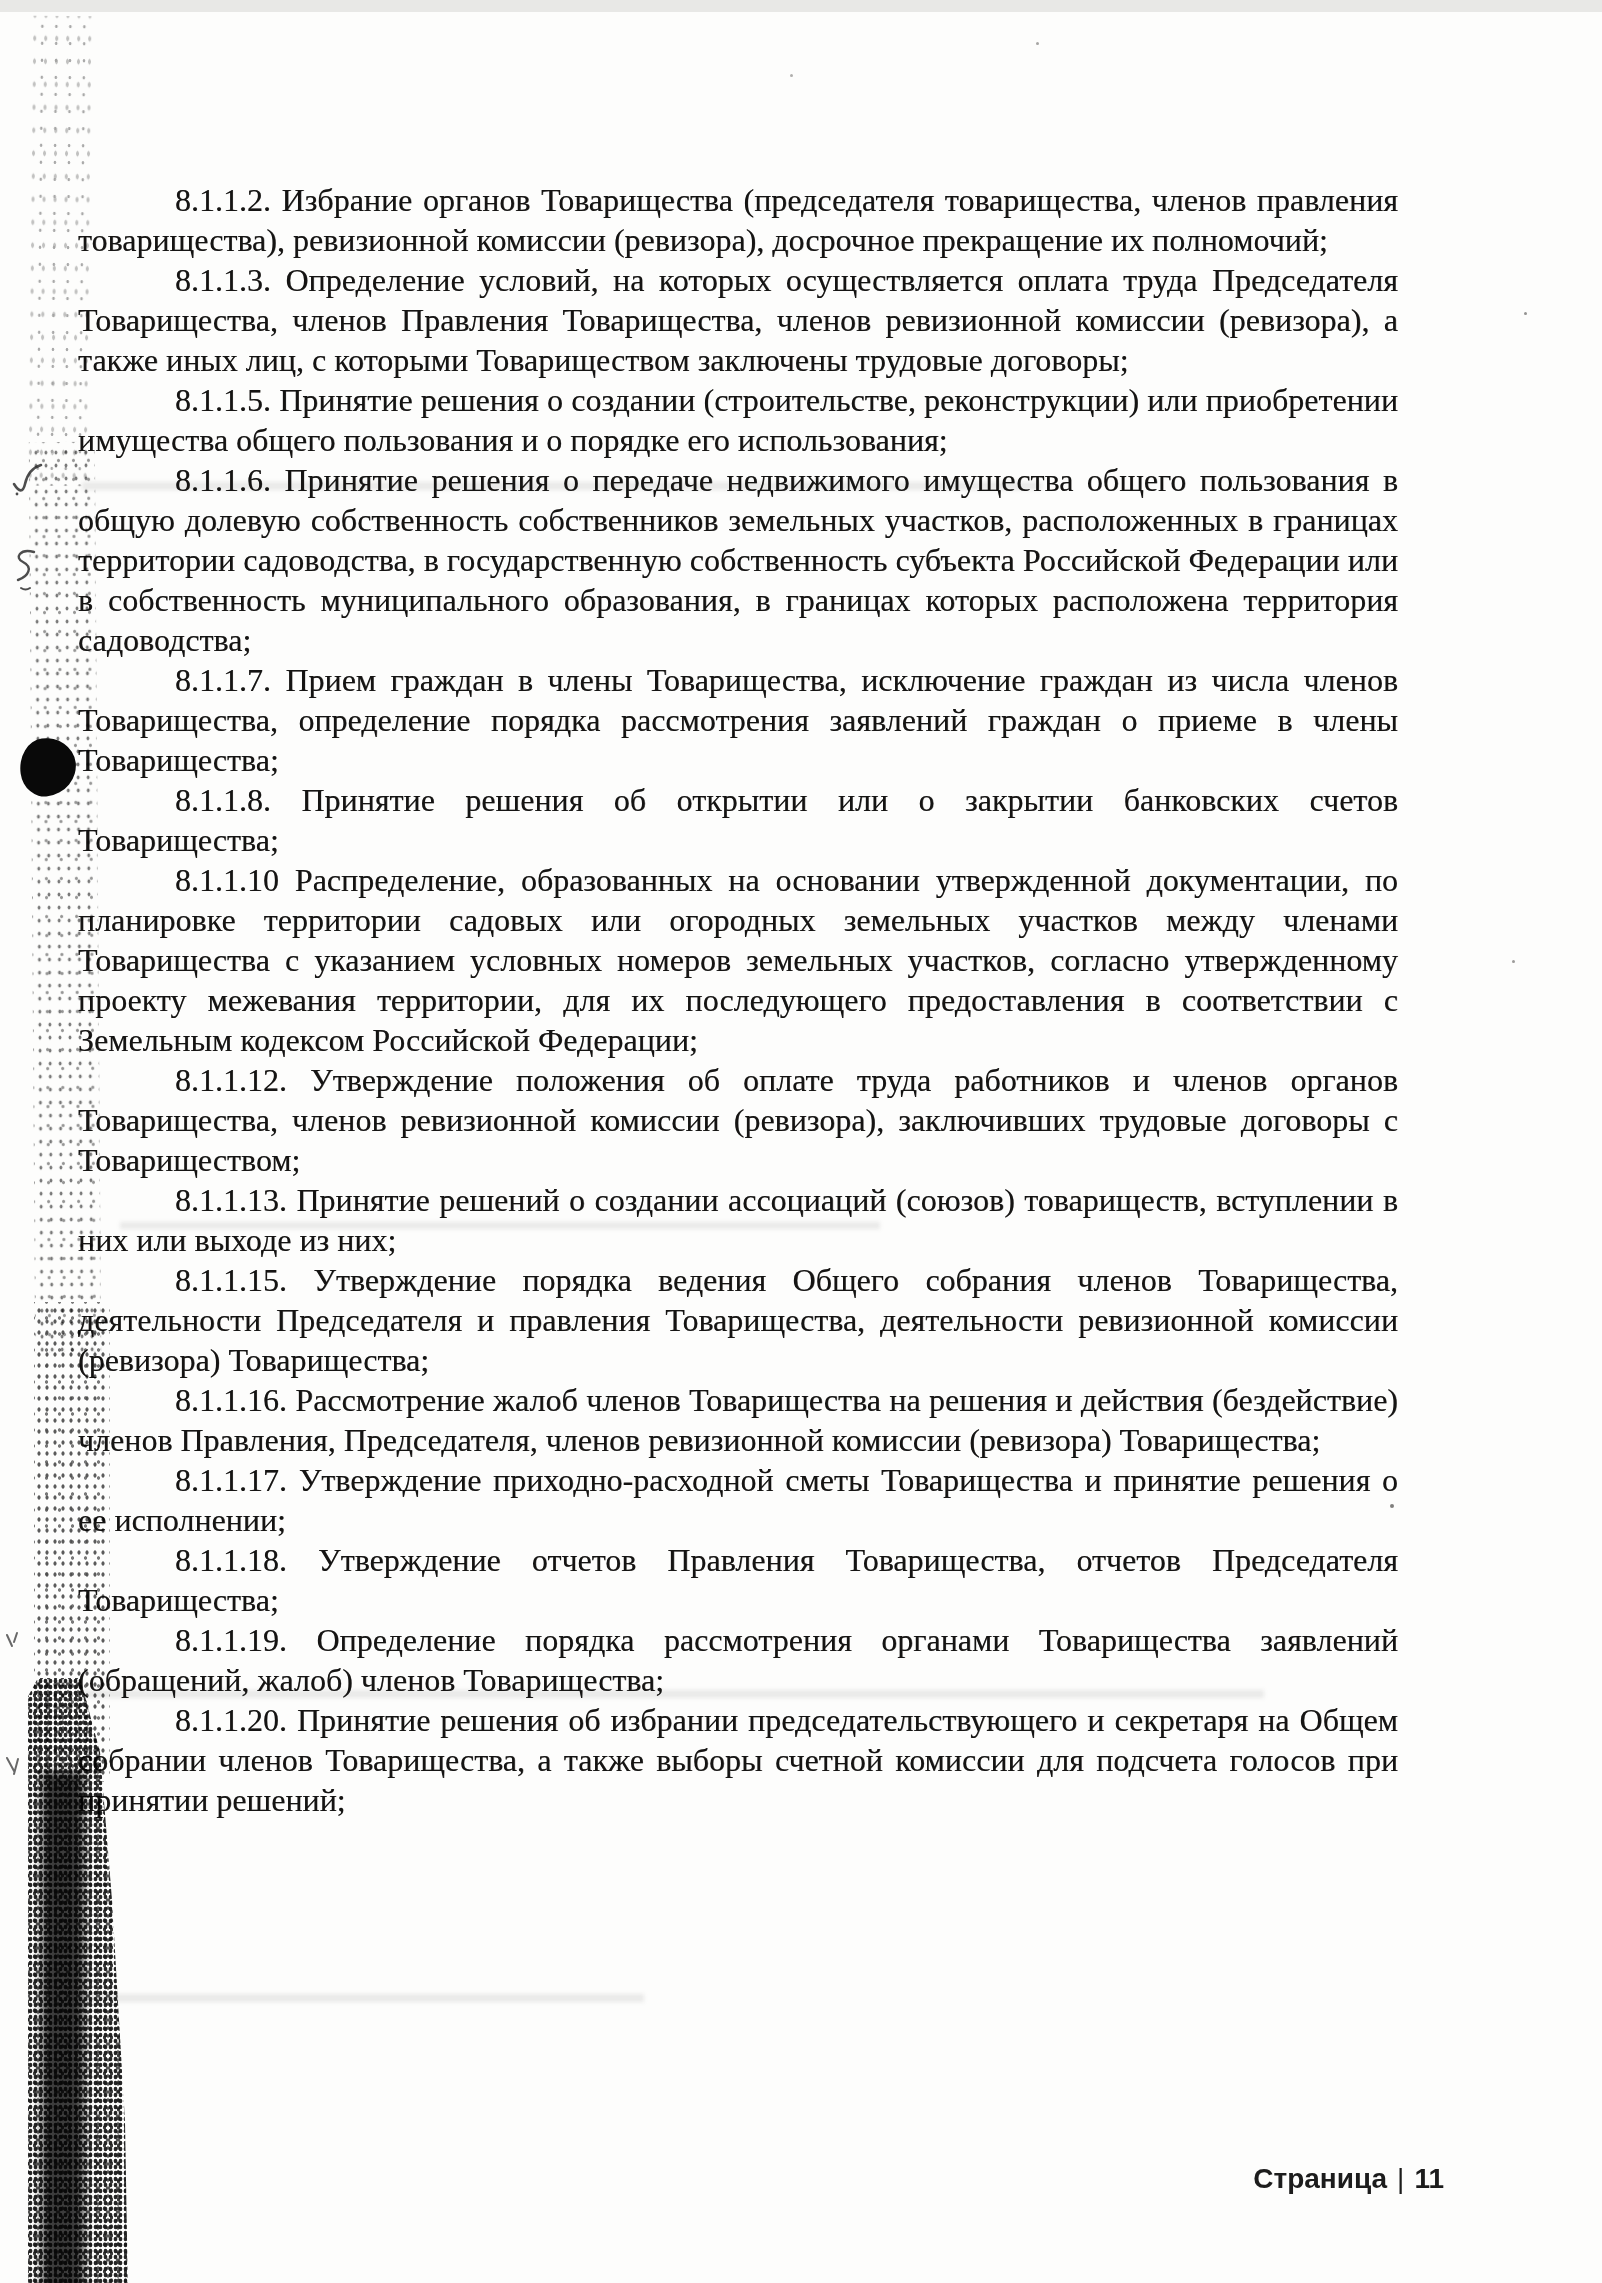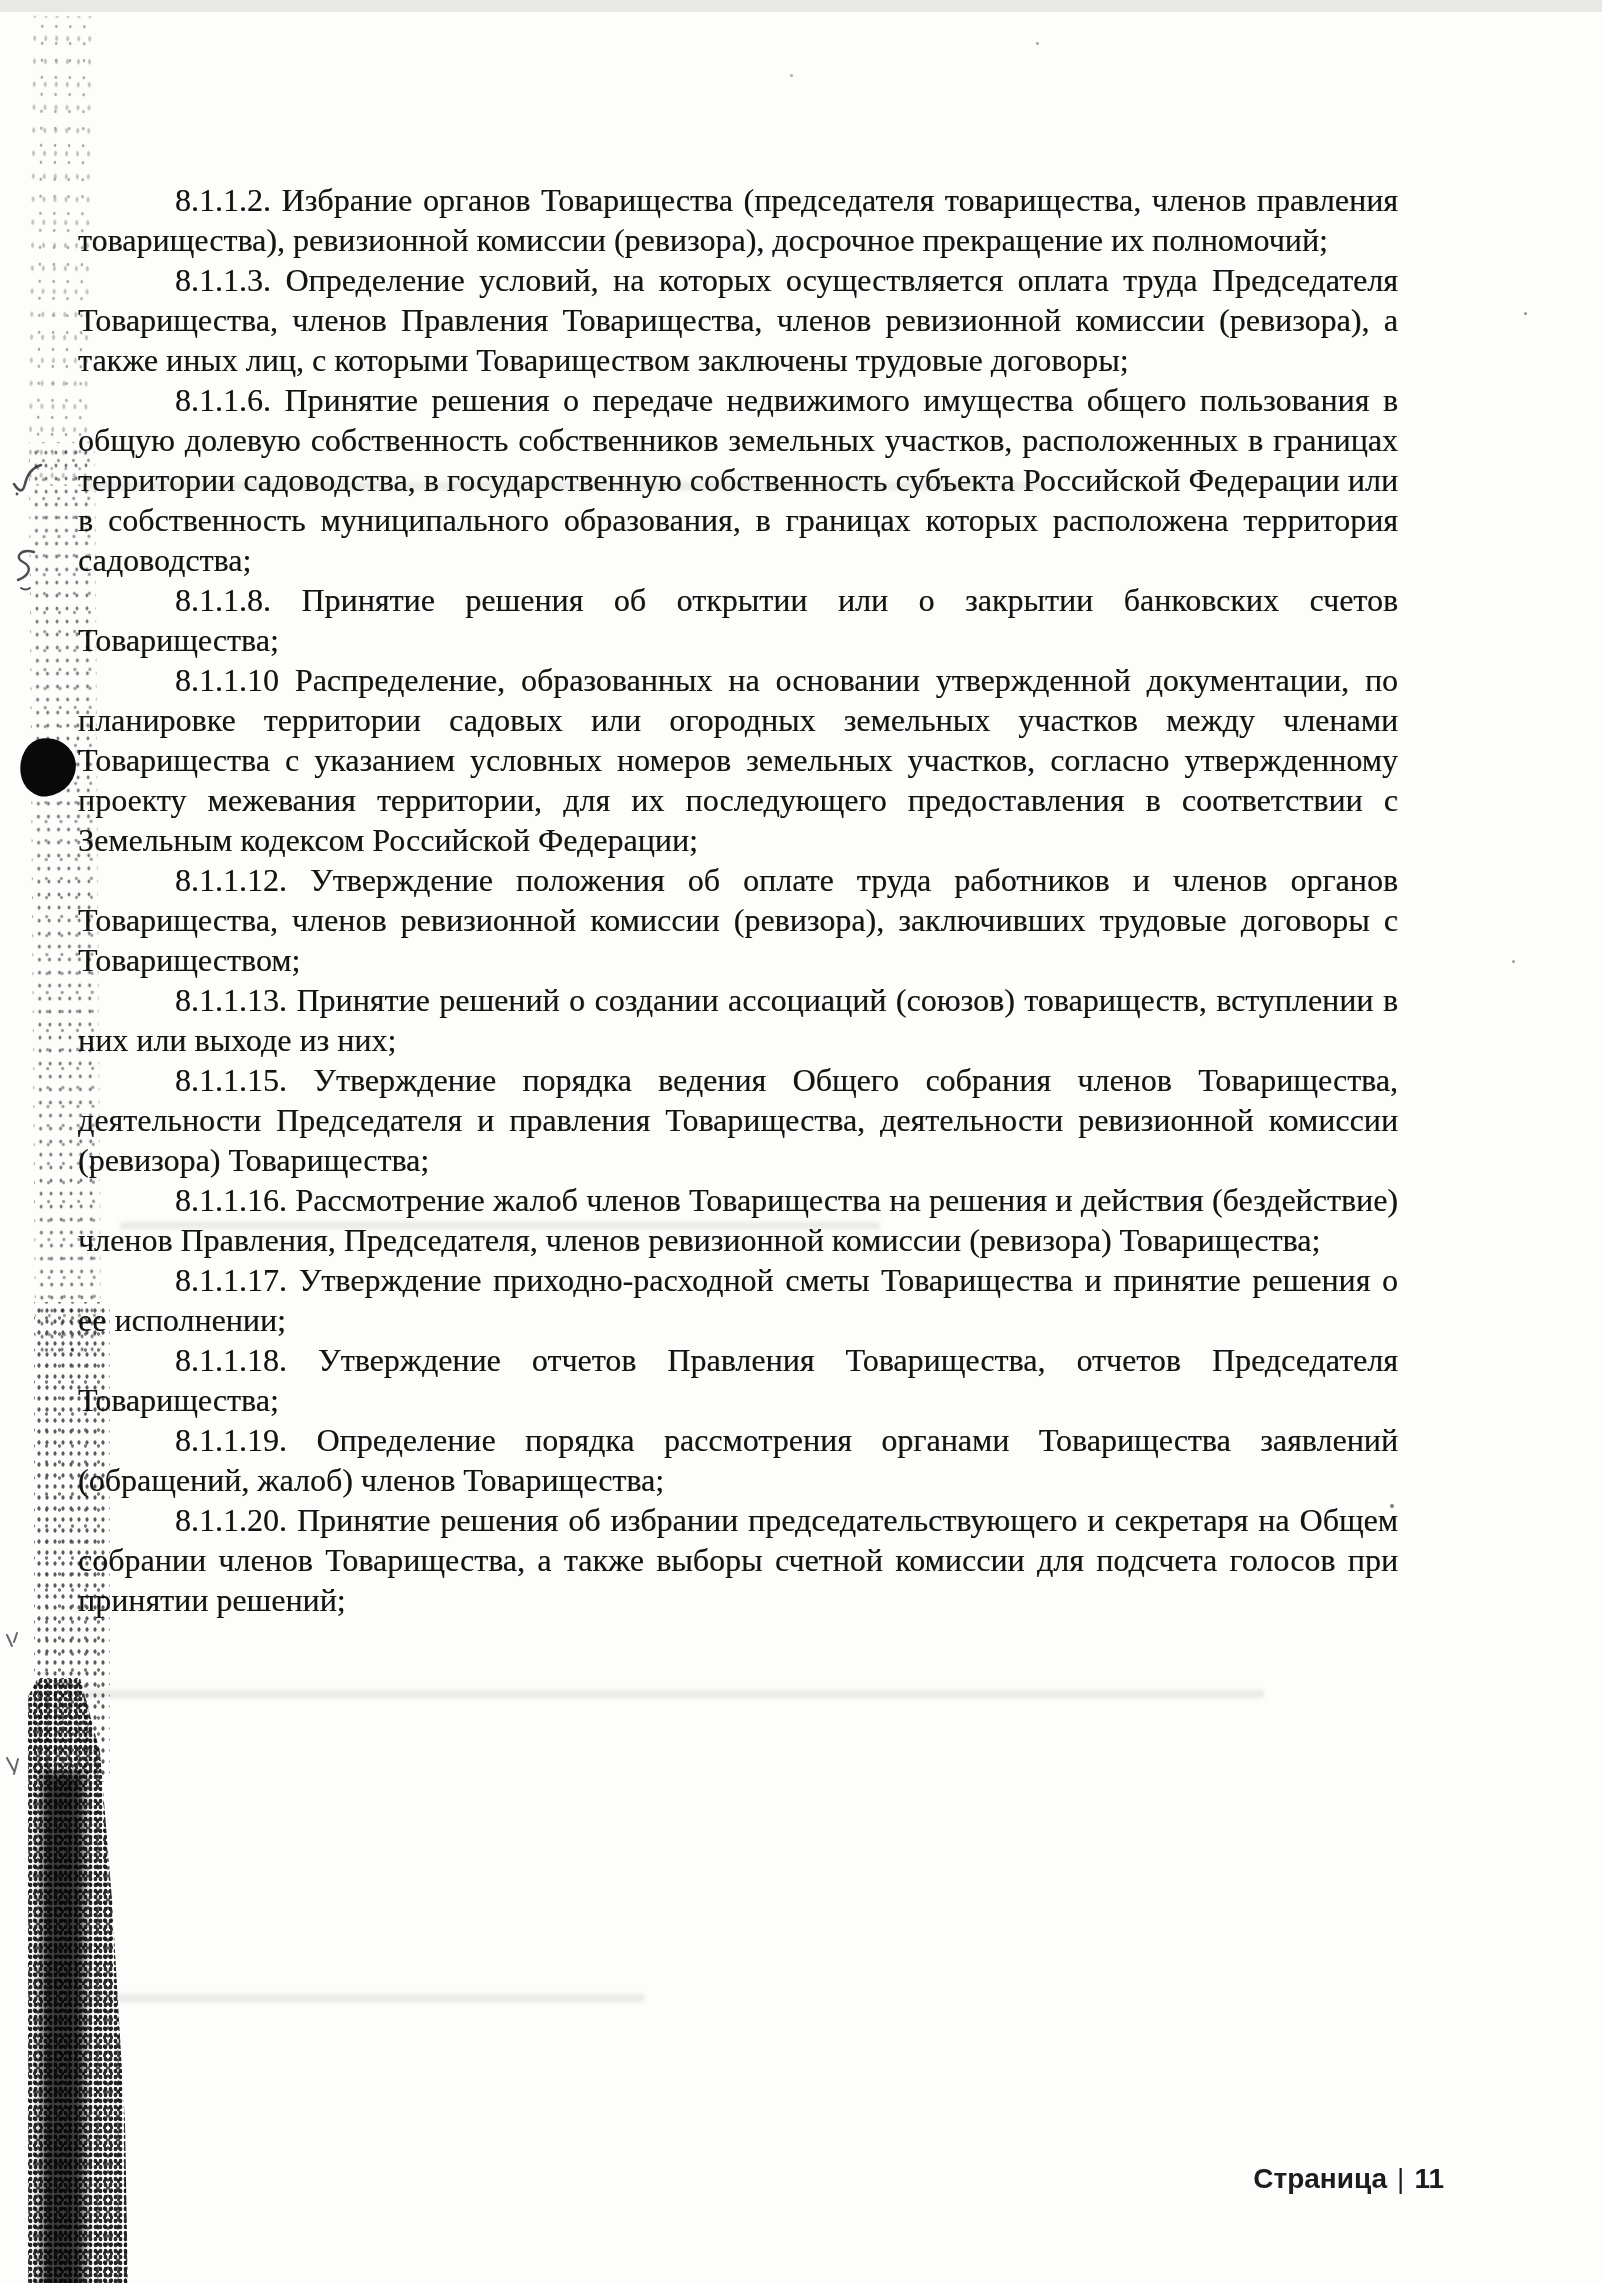--- a/index.html
+++ b/index.html
@@ -96,21 +96,23 @@
 
   <div class="artifact streak s1"></div>
   <div class="artifact streak s2"></div>
   <div class="artifact streak s3"></div>
   <div class="artifact streak s4"></div>
 
   <main class="content">
     <div>
         <p class="para"><span>8.1.1.2.</span><span> Избрание органов Товарищества (председателя товарищества, членов правления товарищества), ревизионной комиссии (ревизора), досрочное прекращение их полномочий;</span></p>
         <p class="para"><span>8.1.1.3.</span><span> Определение условий, на которых осуществляется оплата труда Председателя Товарищества, членов Правления Товарищества, членов ревизионной комиссии (ревизора), а также иных лиц, с которыми Товариществом заключены трудовые договоры;</span></p>
+        <p class="para"><span>8.1.1.5.</span><span> Принятие решения о создании (строительстве, реконструкции) или приобретении имущества общего пользования и о порядке его использования;</span></p>
         <p class="para"><span>8.1.1.6.</span><span> Принятие решения о передаче недвижимого имущества общего пользования в общую долевую собственность собственников земельных участков, расположенных в границах территории садоводства, в государственную собственность субъекта Российской Федерации или в собственность муниципального образования, в границах которых расположена территория садоводства;</span></p>
+        <p class="para"><span>8.1.1.7.</span><span> Прием граждан в члены Товарищества, исключение граждан из числа членов Товарищества, определение порядка рассмотрения заявлений граждан о приеме в члены Товарищества;</span></p>
         <p class="para"><span>8.1.1.8.</span><span> Принятие решения об открытии или о закрытии банковских счетов Товарищества;</span></p>
         <p class="para"><span>8.1.1.10</span><span> Распределение, образованных на основании утвержденной документации, по планировке территории садовых или огородных земельных участков между членами Товарищества с указанием условных номеров земельных участков, согласно утвержденному проекту межевания территории, для их последующего предоставления в соответствии с Земельным кодексом Российской Федерации;</span></p>
         <p class="para"><span>8.1.1.12.</span><span> Утверждение положения об оплате труда работников и членов органов Товарищества, членов ревизионной комиссии (ревизора), заключивших трудовые договоры с Товариществом;</span></p>
         <p class="para"><span>8.1.1.13.</span><span> Принятие решений о создании ассоциаций (союзов) товариществ, вступлении в них или выходе из них;</span></p>
         <p class="para"><span>8.1.1.15.</span><span> Утверждение порядка ведения Общего собрания членов Товарищества, деятельности Председателя и правления Товарищества, деятельности ревизионной комиссии (ревизора) Товарищества;</span></p>
         <p class="para"><span>8.1.1.16.</span><span> Рассмотрение жалоб членов Товарищества на решения и действия (бездействие) членов Правления, Председателя, членов ревизионной комиссии (ревизора) Товарищества;</span></p>
         <p class="para"><span>8.1.1.17.</span><span> Утверждение приходно-расходной сметы Товарищества и принятие решения о ее исполнении;</span></p>
         <p class="para"><span>8.1.1.18.</span><span> Утверждение отчетов Правления Товарищества, отчетов Председателя Товарищества;</span></p>
         <p class="para"><span>8.1.1.19.</span><span> Определение порядка рассмотрения органами Товарищества заявлений (обращений, жалоб) членов Товарищества;</span></p>
         <p class="para"><span>8.1.1.20.</span><span> Принятие решения об избрании председательствующего и секретаря на Общем собрании членов Товарищества, а также выборы счетной комиссии для подсчета голосов при принятии решений;</span></p>

